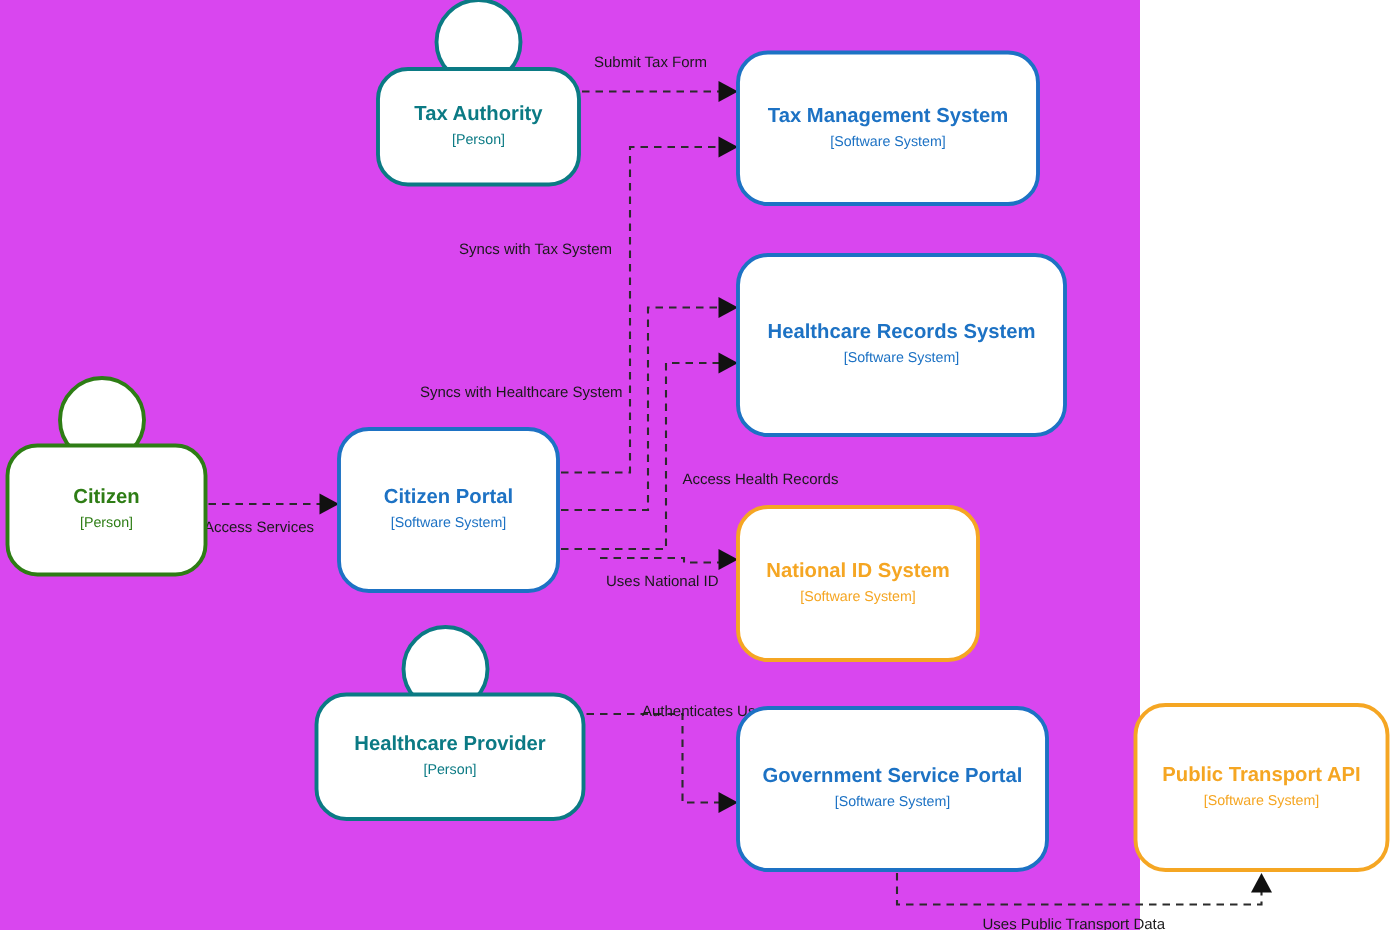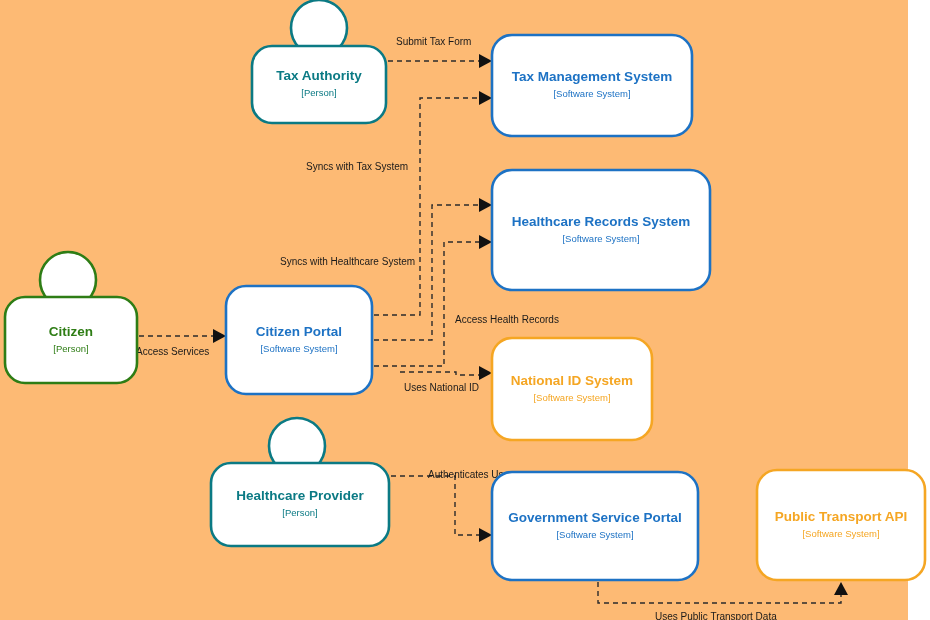--- a/index.html
+++ b/index.html
@@ -8,23 +8,23 @@
     background: #ffffff;
   }
   body {
     width: 930px;
     height: 620px;
     overflow: hidden;
     font-family: "Liberation Sans", sans-serif;
   }
   #diagram-root {
     position: relative;
-    width: 908px;
+    width: 760px;
     height: 620px;
-    background: #fdba74;
+    background: #d946ef;
   }
   svg#c4-canvas {
     display: block;
     width: 930px;
     height: 620px;
   }
   .node-title {
     font-family: "Liberation Sans", sans-serif;
     font-size: 13.5px;
     font-weight: bold;

